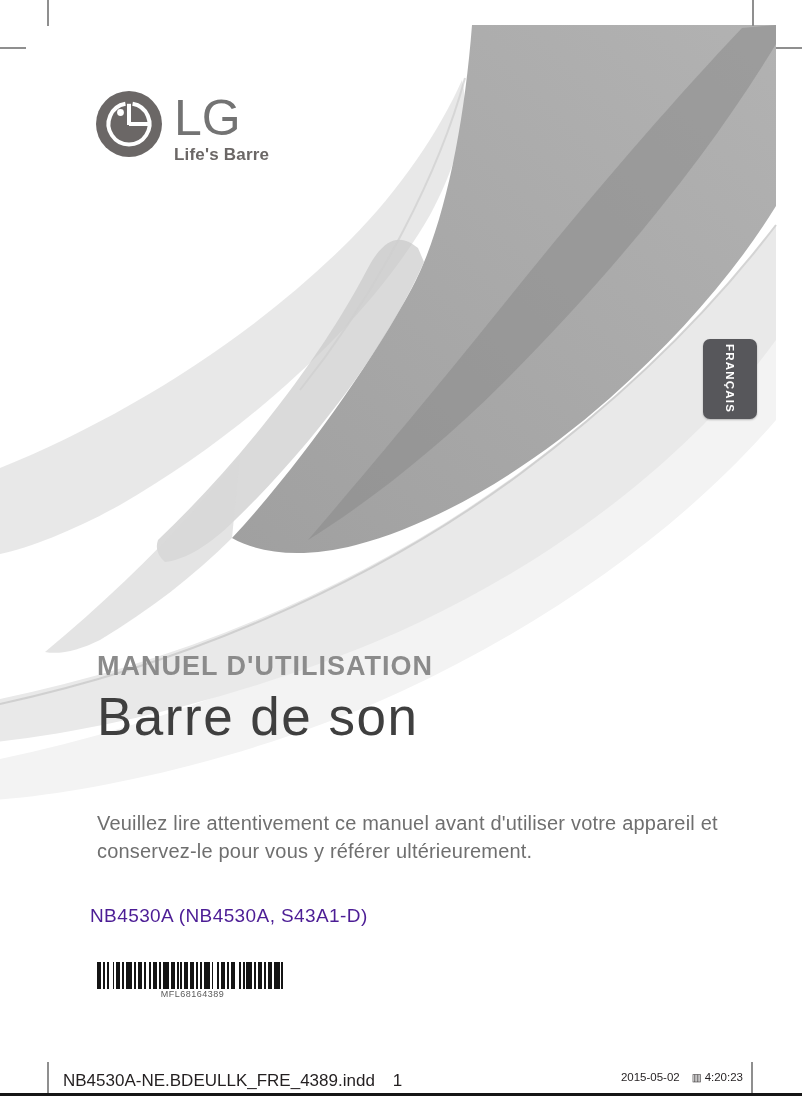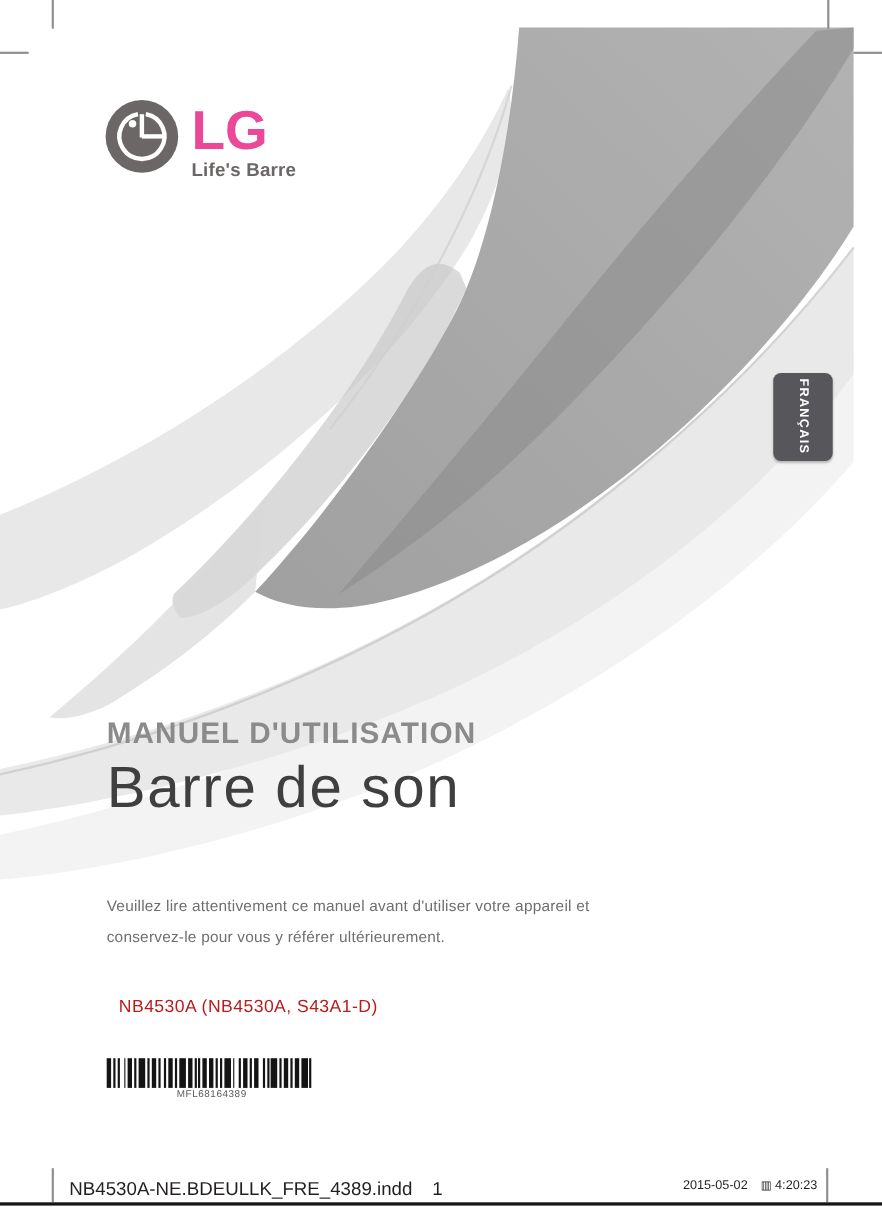--- a/index.html
+++ b/index.html
@@ -16,41 +16,41 @@
   .crop.tl-h{left:0;top:47px;width:26px;height:2px;}
   .crop.tr-v{left:752px;top:0;width:2px;height:26px;}
   .crop.tr-h{left:776px;top:47px;width:26px;height:2px;}
   .crop.bl-v{left:47px;top:1062px;width:2px;height:31px;}
   .crop.br-v{left:751px;top:1062px;width:2px;height:31px;}
   .footer-rule{position:absolute;left:0;top:1093px;width:802px;height:3px;background:#161616;}
   
   .logo{position:absolute;left:95px;top:90px;display:flex;align-items:flex-start;}
   .logo .emblem{width:68px;height:68px;}
   .logo .textcol{margin-left:11px;padding-top:2px;}
-  .logo .wordmark{font-size:50px;line-height:52px;font-weight:bold;color:#ec4899;letter-spacing:0px;}
+  .logo .wordmark{font-size:50px;line-height:52px;font-weight:normal;color:#737373;letter-spacing:0px;}
   .logo .tagline{font-size:17px;font-weight:bold;color:#6b6766;margin-top:1px;letter-spacing:0.2px;}
   
   .lang-tab{
     position:absolute;left:703px;top:339px;width:54px;height:80px;
     background:#57575b;border-radius:7px;
     display:flex;align-items:center;justify-content:center;
     box-shadow:0 1px 2px rgba(0,0,0,.25);
   }
   .lang-tab span{
     writing-mode:vertical-rl;
     color:#ffffff;font-size:11.5px;font-weight:bold;letter-spacing:1.2px;
   }
   
   .titleblock{position:absolute;left:97px;top:651px;}
   .doc-type{font-size:27px;font-weight:bold;color:#8b8b8b;letter-spacing:1px;}
   .page-title{font-size:53px;font-weight:400;color:#3f3f3f;letter-spacing:1.5px;margin-top:4px;}
   
-  .intro{position:absolute;left:97px;top:809px;font-size:14px;color:#6f6f6f;line-height:28px;letter-spacing:0.2px;}
-  
-  .models{position:absolute;left:108px;top:902px;font-size:16px;color:#b91c1c;line-height:27px;letter-spacing:0.4px;}
+  .intro{position:absolute;left:97px;top:809px;font-size:20px;color:#6f6f6f;line-height:28px;letter-spacing:0.2px;}
+  
+  .models{position:absolute;left:90px;top:902px;font-size:19px;color:#4c1d95;line-height:27px;letter-spacing:0.4px;}
   
   .barcode{position:absolute;left:97px;top:962px;width:191px;}
   .bars{display:flex;height:27px;width:191px;}
   .bars div{height:27px;}
   .bars .b{background:#141414;}
   .bars .s{background:transparent;}
   .barcode-number{
     margin-top:0px;text-align:center;font-size:9px;color:#5a5a5a;letter-spacing:0.5px;
     font-family:"Liberation Sans", sans-serif;
   }

